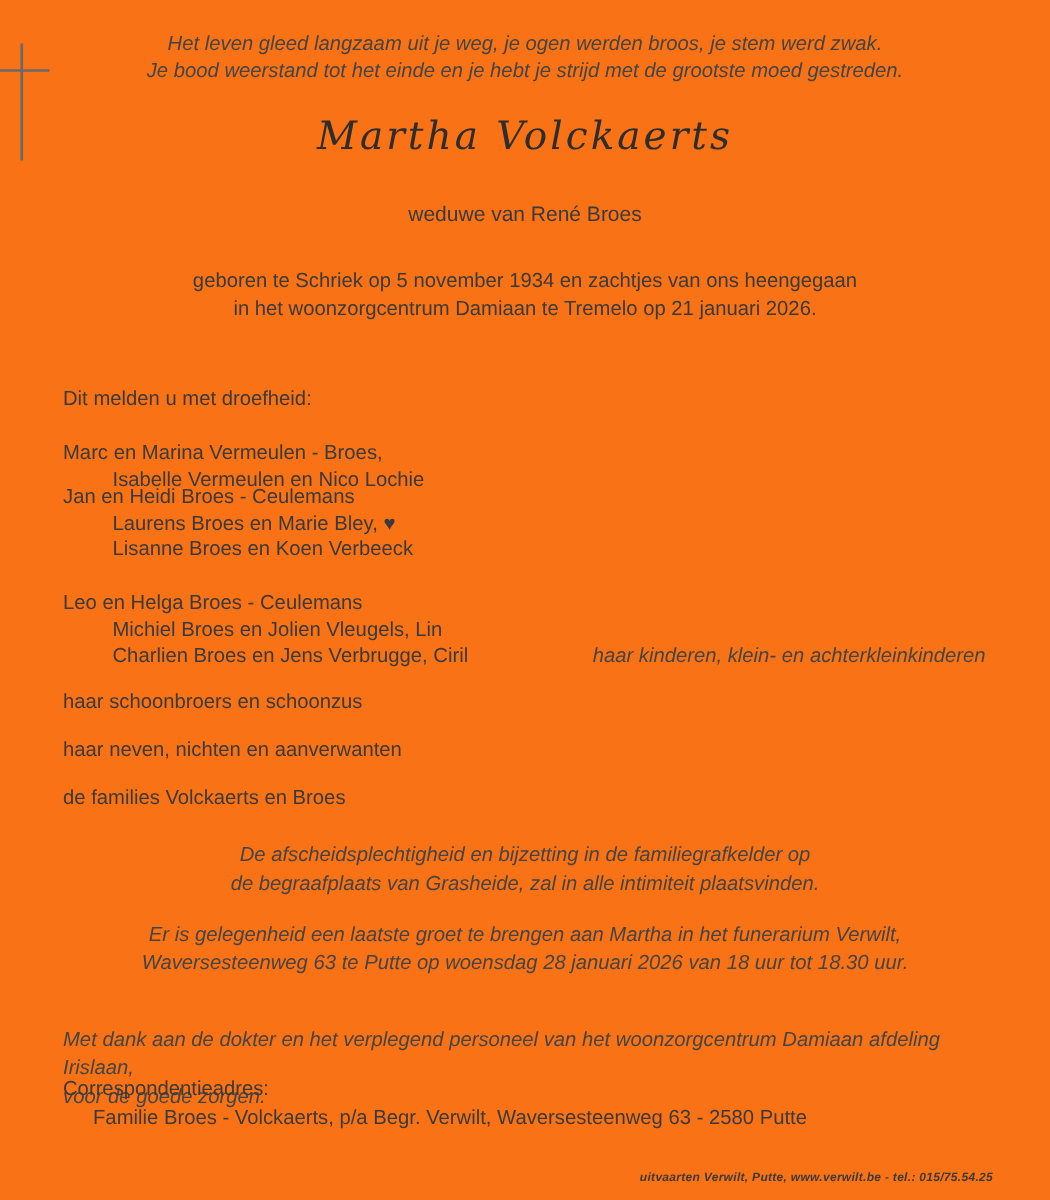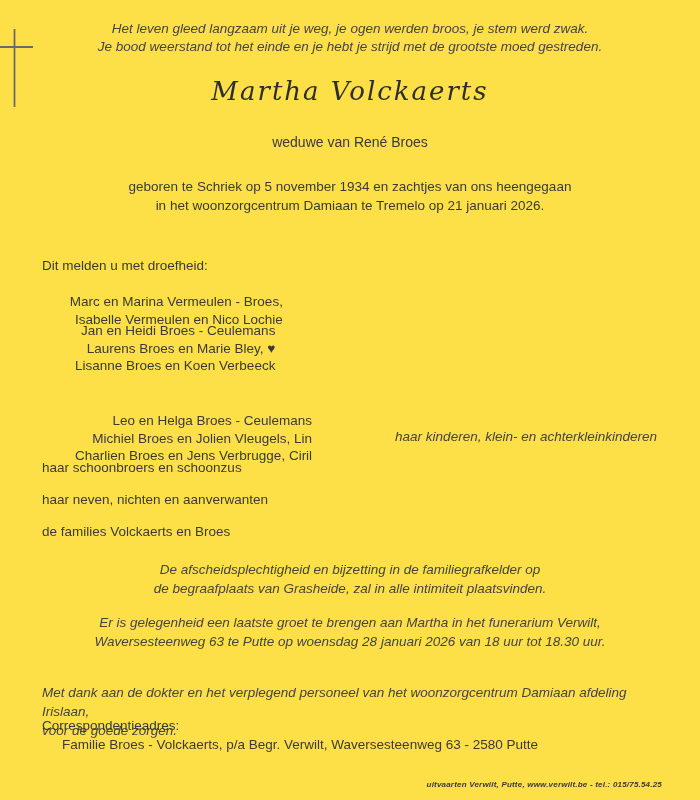--- a/index.html
+++ b/index.html
@@ -1,21 +1,21 @@
 <!DOCTYPE html>
 <html><head>
 <meta charset="utf-8">
 <style>
   * { margin: 0; padding: 0; box-sizing: border-box; }
   html, body { background: #ffffff; }
   .page {
     position: relative;
     width: 700px;
     height: 800px;
-    background: #fde047;
+    background: #f97316;
     font-family: "Liberation Sans", sans-serif;
     color: #3a3a3a;
     font-size: 13.5px;
     overflow: hidden;
   }
   .abs { position: absolute; }
   .center { left: 0; width: 100%; text-align: center; }
   .italic { font-style: italic; }
   .vline { line-height: 18px; }
   .verse { top: 20px; line-height: 19px; color: #444; }
@@ -24,24 +24,24 @@
     font-family: "DejaVu Serif", serif;
     font-style: italic;
     font-weight: 400;
     font-size: 26px;
     letter-spacing: 2px;
     color: #2d2d2d;
   }
   .relation { top: 134px; font-size: 14px; }
   .life { top: 177px; line-height: 19px; }
   .announce { top: 258px; left: 42px; }
-  .fam-group { left: 42px; line-height: 17.5px; text-align: right; }
+  .fam-group { left: 42px; line-height: 17.5px; }
   .fam1 { top: 293px; }
   .fam2 { top: 322px; }
-  .fam3 { top: 393px; margin-top: 19px; }
+  .fam3 { top: 393px; }
   .fam-child { padding-left: 33px; }
   .role-note { top: 429px; right: 43px; color: #444; margin-left: 47px; }
   .rel1 { top: 460px; left: 42px; }
   .rel2 { top: 492px; left: 42px; text-align: right; }
   .rel3 { top: 524px; left: 42px; }
   .ceremony { top: 560px; line-height: 19px; color: #444; }
   .visitation { top: 613px; line-height: 19px; color: #444; }
   .thanks { top: 663px; left: 42px; width: 630px; line-height: 19px; color: #444; margin-top: 20px; }
   .corr-label { top: 718px; left: 42px; }
   .corr-addr { top: 737px; left: 62px; }

